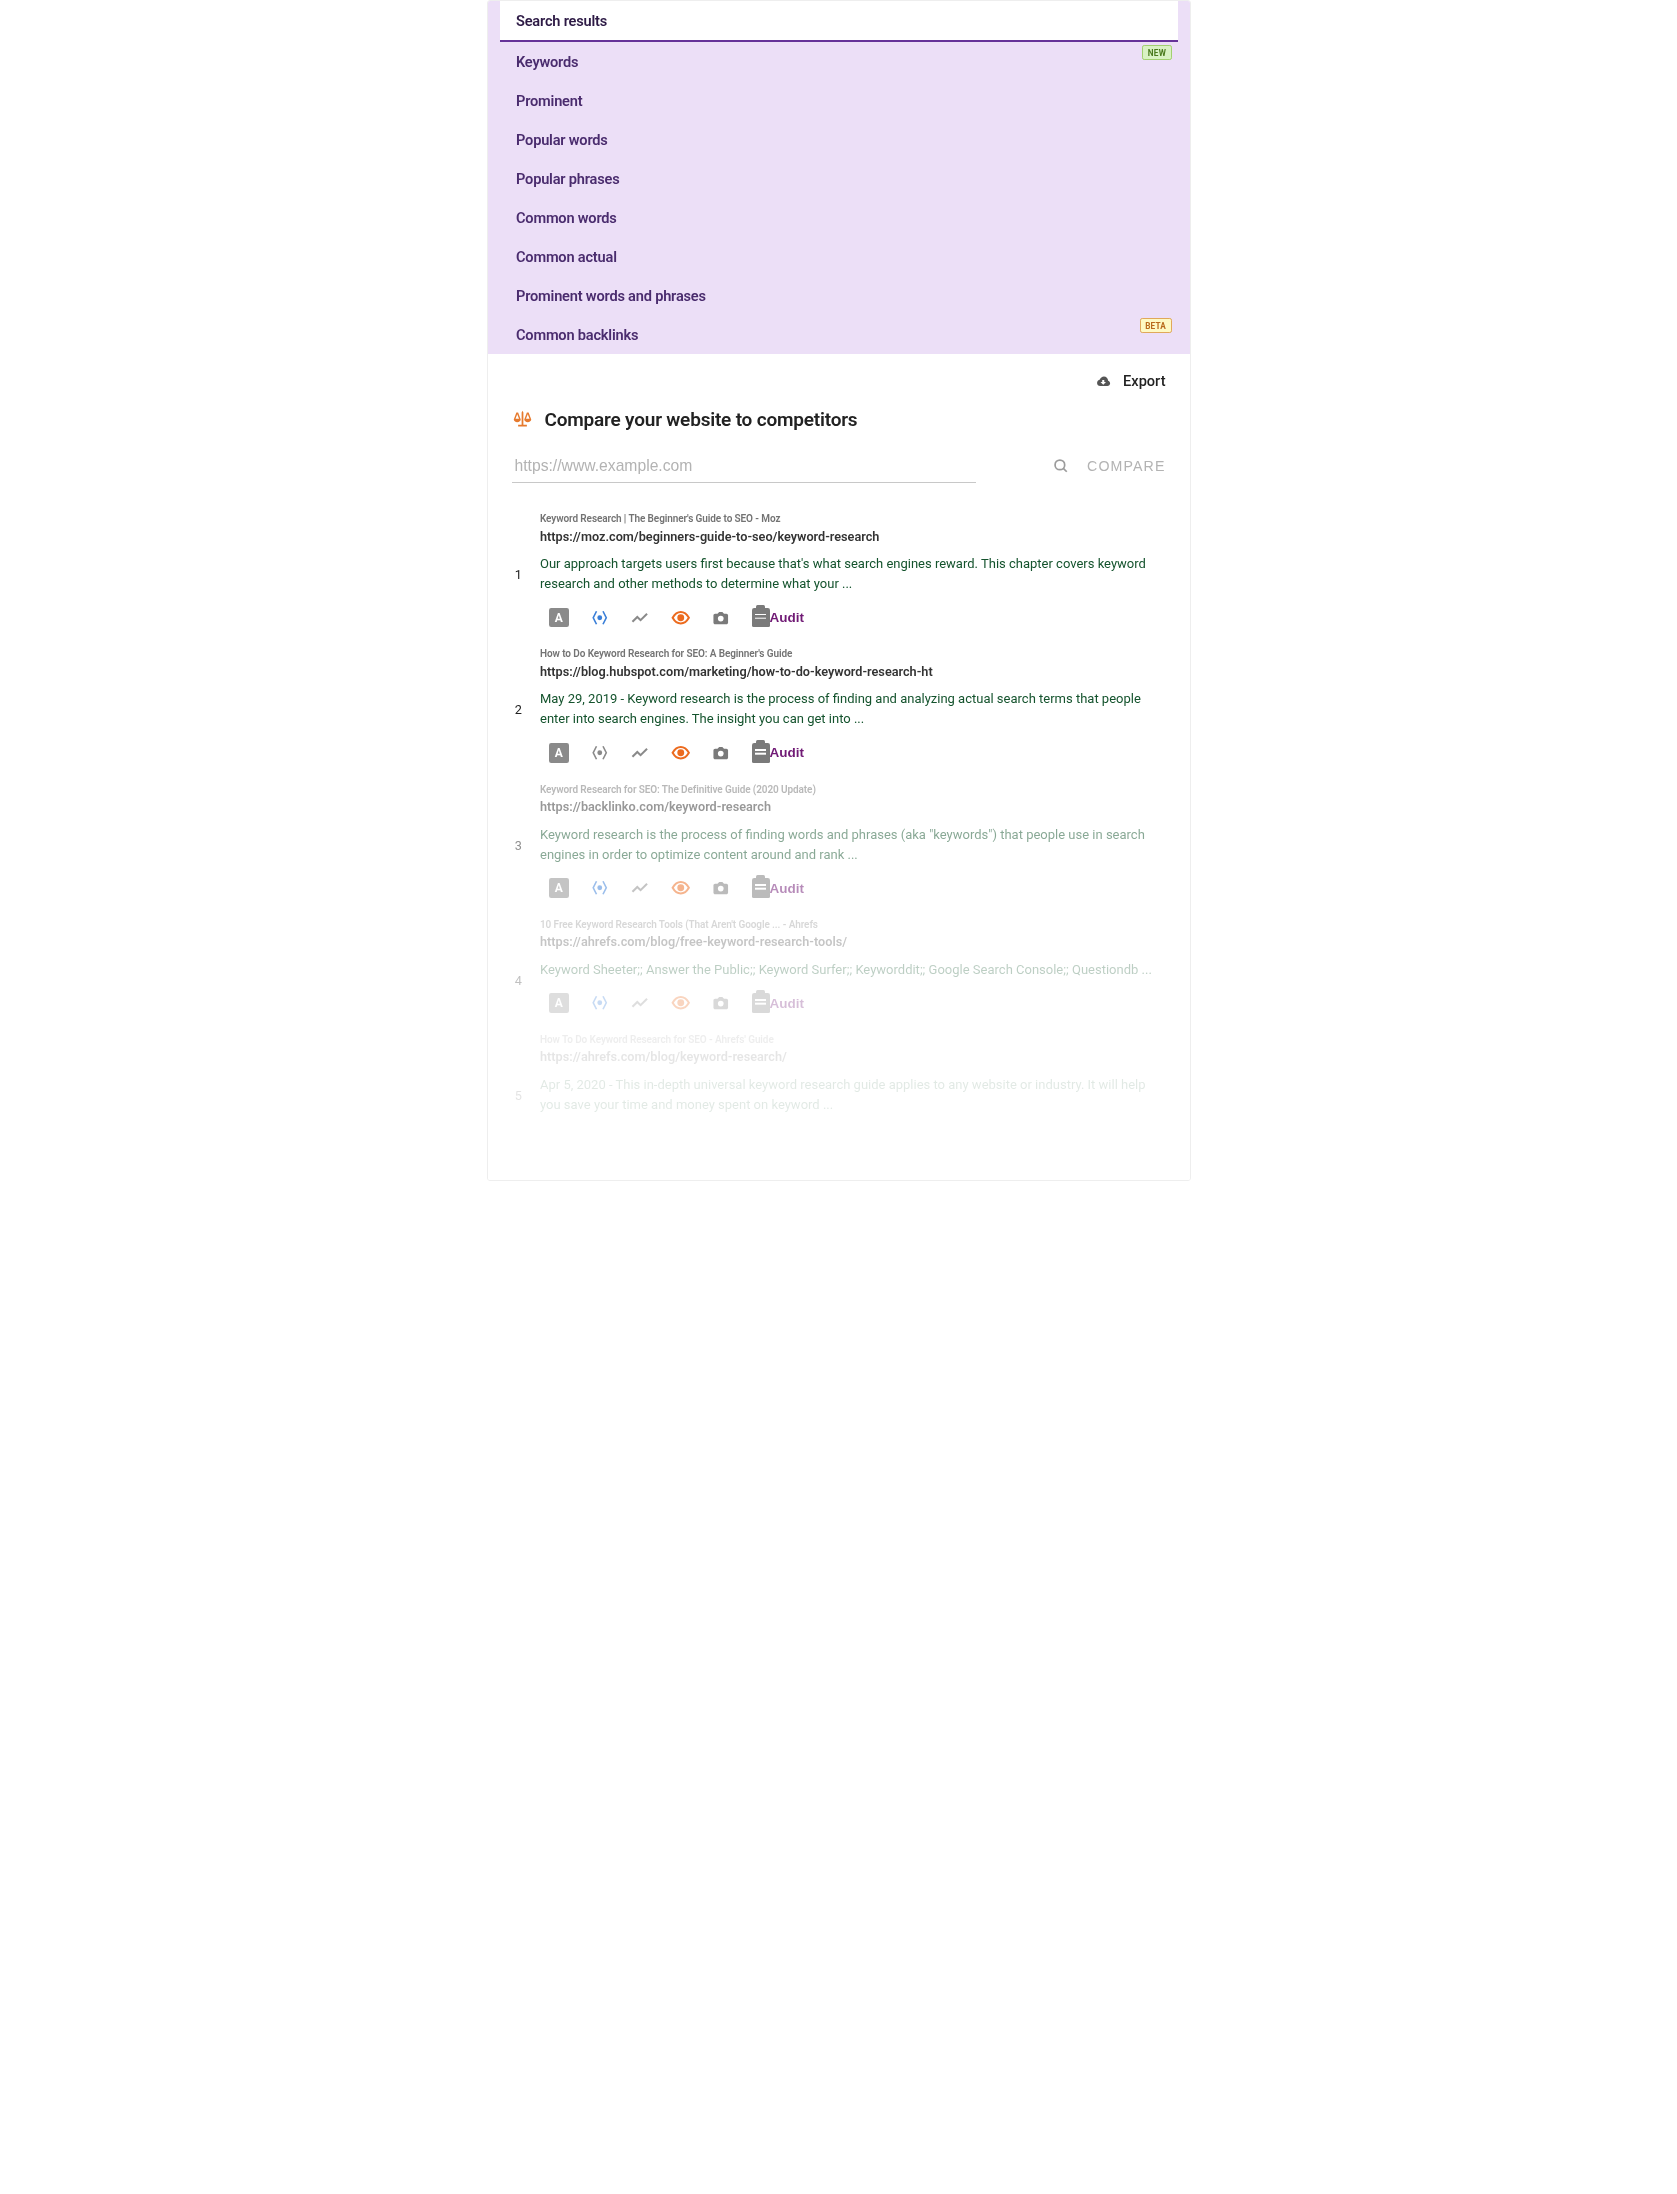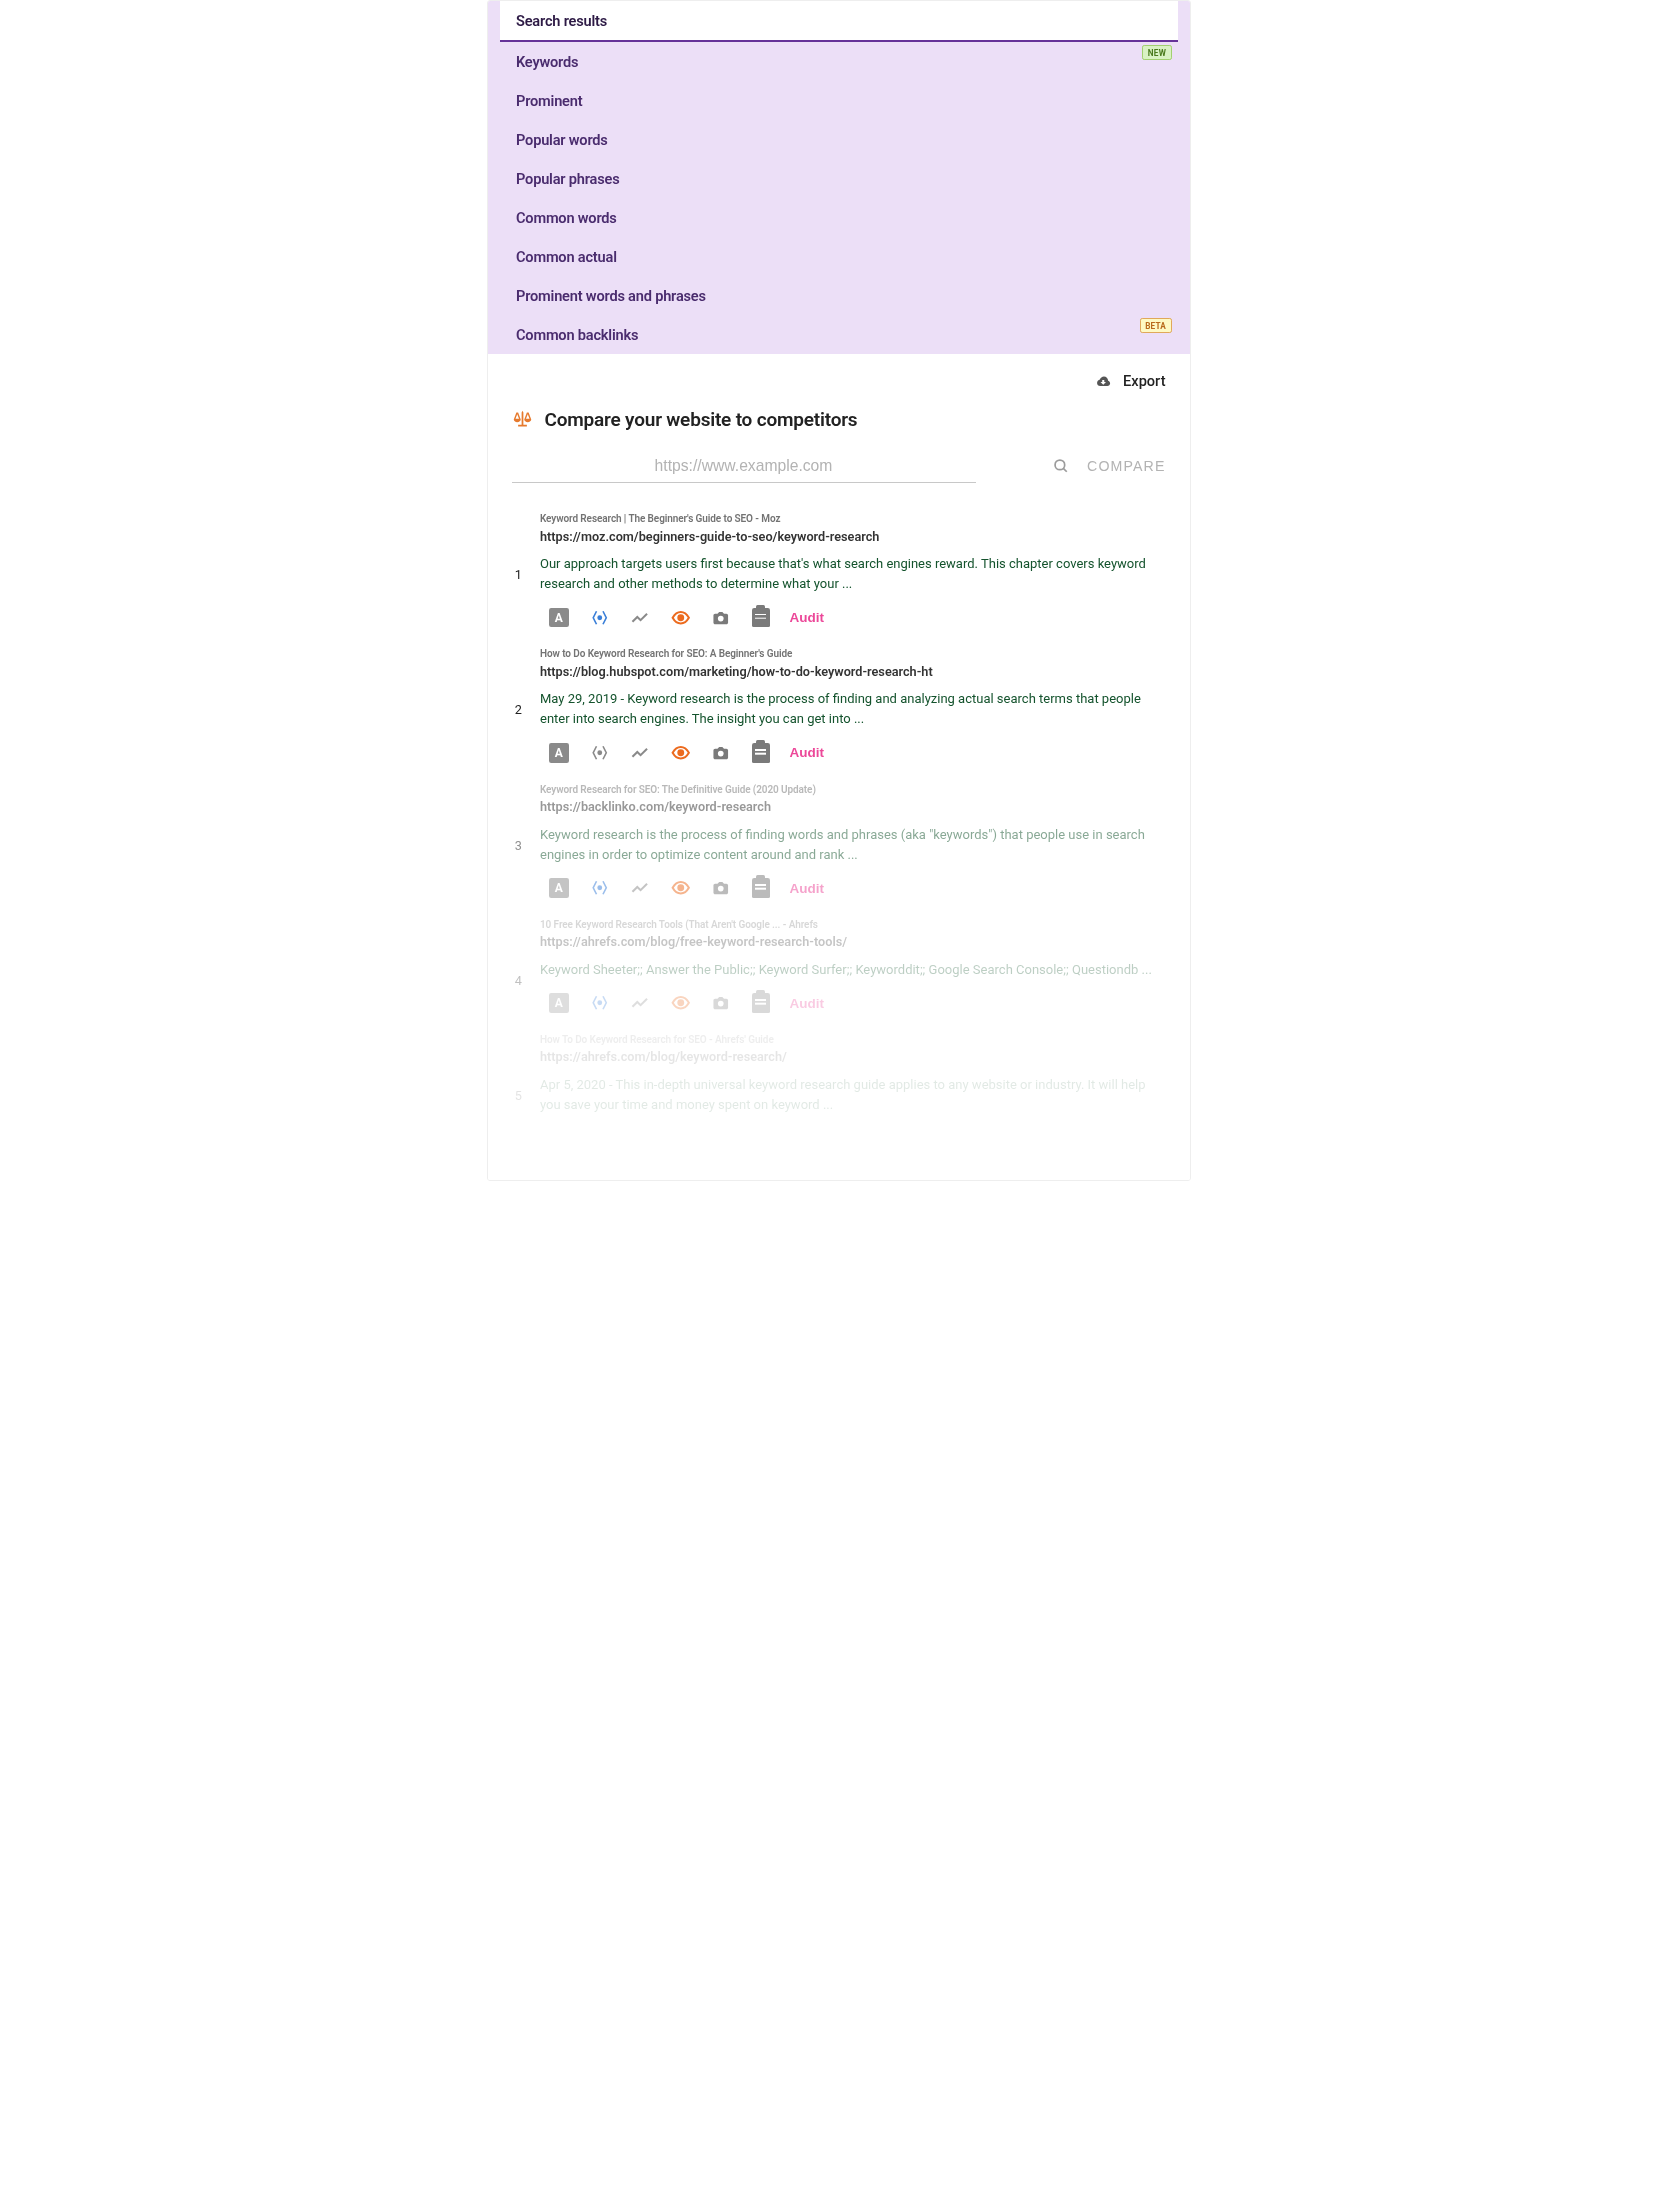--- a/index.html
+++ b/index.html
@@ -68,21 +68,20 @@
   padding-bottom: 30px;
 }
 .compare-input {
   flex: 0 0 464px;
   border: none;
   border-bottom: 1.1px solid #c8c8c8;
   font-size: 15.7px;
   padding: 7.5px 3px;
   color: #222;
   outline: none;
-  text-align: center;
 }
 .compare-input::placeholder { color: #b3b3b3; }
 .search-icon { width: 16.5px; height: 16.5px; color: #9c9c9c; margin-left: auto; }
 .compare-button {
   font-size: 14.2px;
   color: #b3b3b3;
   letter-spacing: 1.1px;
   font-weight: 500;
   background: none;
   border: none;
@@ -126,23 +125,23 @@
   cursor: pointer; color: #888;
 }
 .tool-icon svg { width: 100%; height: 100%; }
 .tool-a { background: #8a8a8a; color: #fff; border-radius: 2.2px; font-weight: 700; font-size: 12px; }
 .tool-schema { color: #8a8a8a; }
 .tool-schema.blue { color: #3a7fd8; }
 .tool-trend { color: #8a8a8a; }
 .tool-visible { color: #ec6b1f; }
 .tool-camera { color: #7a7a7a; }
 .audit-btn {
-  display: flex; align-items: center; gap: 20px;
+  display: flex; align-items: center; gap: 0;
   background: none; border: none; cursor: pointer;
-  color: #ec4899; font-size: 13.5px; font-weight: 600;
+  color: #701a75; font-size: 13.5px; font-weight: 600;
 }
 .audit-btn .audit-icon { width: 18px; height: 19.5px; background: #7a7a7a; border-radius: 2.2px 2.2px 1.5px 1.5px; position: relative; }
 .audit-btn .audit-icon::before { content:""; position:absolute; top:-3px; left:4.5px; width:9px; height:4.5px; background:#7a7a7a; border-radius:1.5px 1.5px 0 0; }
 .audit-btn .audit-icon::after { content:""; position:absolute; top:6px; left:3.7px; width:10.5px; height:1.5px; background:#fff; box-shadow:0 3.7px 0 #fff; }
 .faded { opacity: 0.5; }
 .faded-more { opacity: 0.28; }
 .faded-most { opacity: 0.12; }
 </style>
 </head>
 <body>

